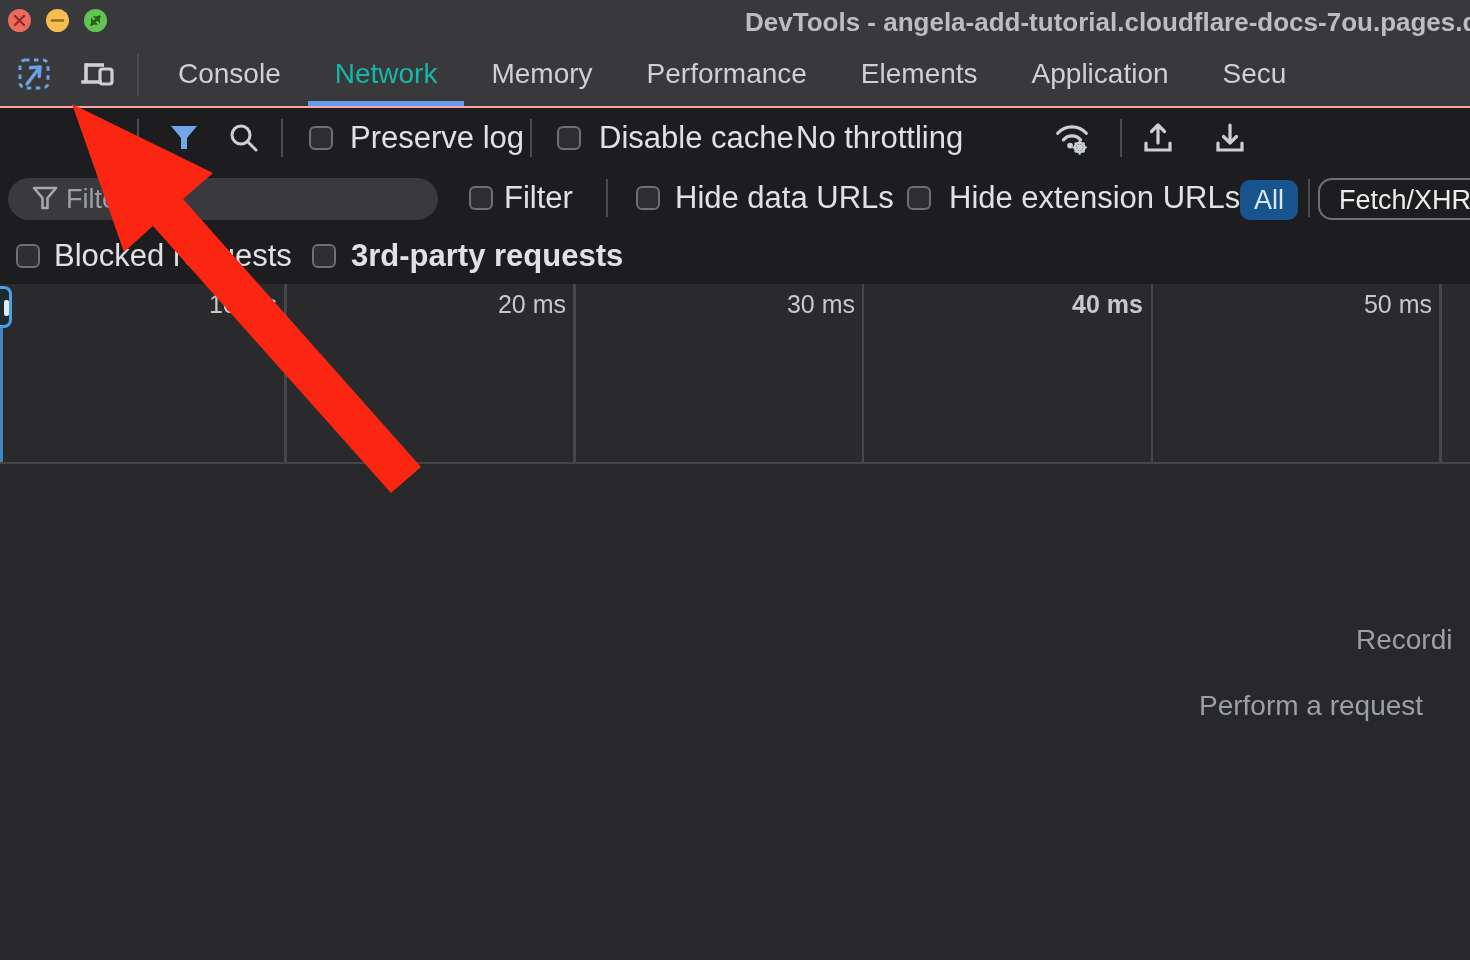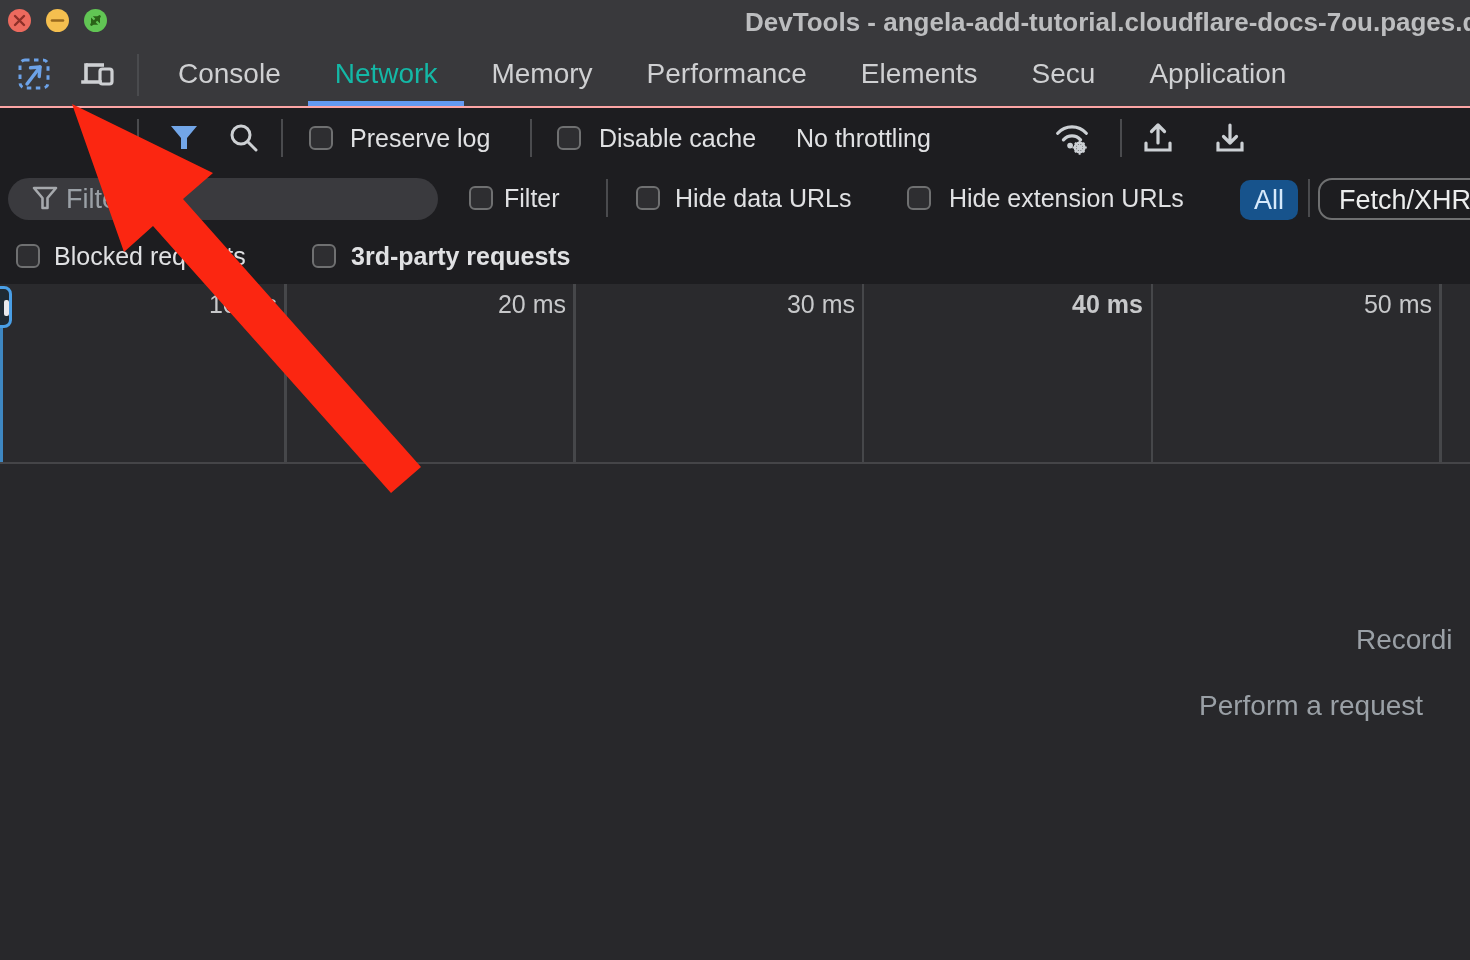--- a/index.html
+++ b/index.html
@@ -27,21 +27,21 @@
   .tab { height:64px; line-height:64px; padding:0 27px; font-size:28px; color:#cfd0d2;
          white-space:nowrap; }
   .tab.active { color:#14b8a6; box-shadow:inset 0 -5px 0 #639af2; }
 
   
   .toolbar, .filterrow, .filterrow2 { position:relative; background:#1d1d20; }
   .toolbar { height:60px; }
   .filterrow { height:60px; }
   .filterrow2 { height:56px; }
   .toolbar .sep-v, .filterrow .sep-v { top:11px; height:38px; }
-  .lbl { position:absolute; top:0; font-size:25px; color:#e0e1e3; white-space:nowrap; }
+  .lbl { position:absolute; top:0; font-size:31px; color:#e0e1e3; white-space:nowrap; }
   .toolbar .lbl, .filterrow .lbl { line-height:60px; }
   .filterrow2 .lbl { line-height:56px; }
   .checkbox { position:absolute; width:24px; height:24px; border:2.5px solid #6f7071;
               border-radius:6px; background:#2e2e31; }
   .toolbar .checkbox { top:18px; }
   .filterrow .checkbox { top:18px; }
   .filterrow2 .checkbox { top:16px; }
 
   .record-btn { position:absolute; left:15px; top:121px; width:34px; height:34px;
                 border:3.5px solid #e2736b; border-radius:50%; }
@@ -137,22 +137,22 @@
       </svg>
     </span>
     <span class="sep-v"></span>
     <div class="tabs">
 
     <div class="tab">Console</div>
         <div class="tab active">Network</div>
         <div class="tab">Memory</div>
         <div class="tab">Performance</div>
         <div class="tab">Elements</div>
+        <div class="tab">Application</div>
         <div class="tab">Secu</div>
-        <div class="tab">Application</div>
       </div>
   </div>
 
   <div class="toolbar">
     <span class="record-btn">
         <span class="sq"></span>
       </span>
     <span class="clear-btn">
       <svg width="30" height="30" viewBox="0 0 30 30">
         <circle cx="15" cy="15" r="12" fill="none" stroke="#87898c" stroke-width="3"></circle>

